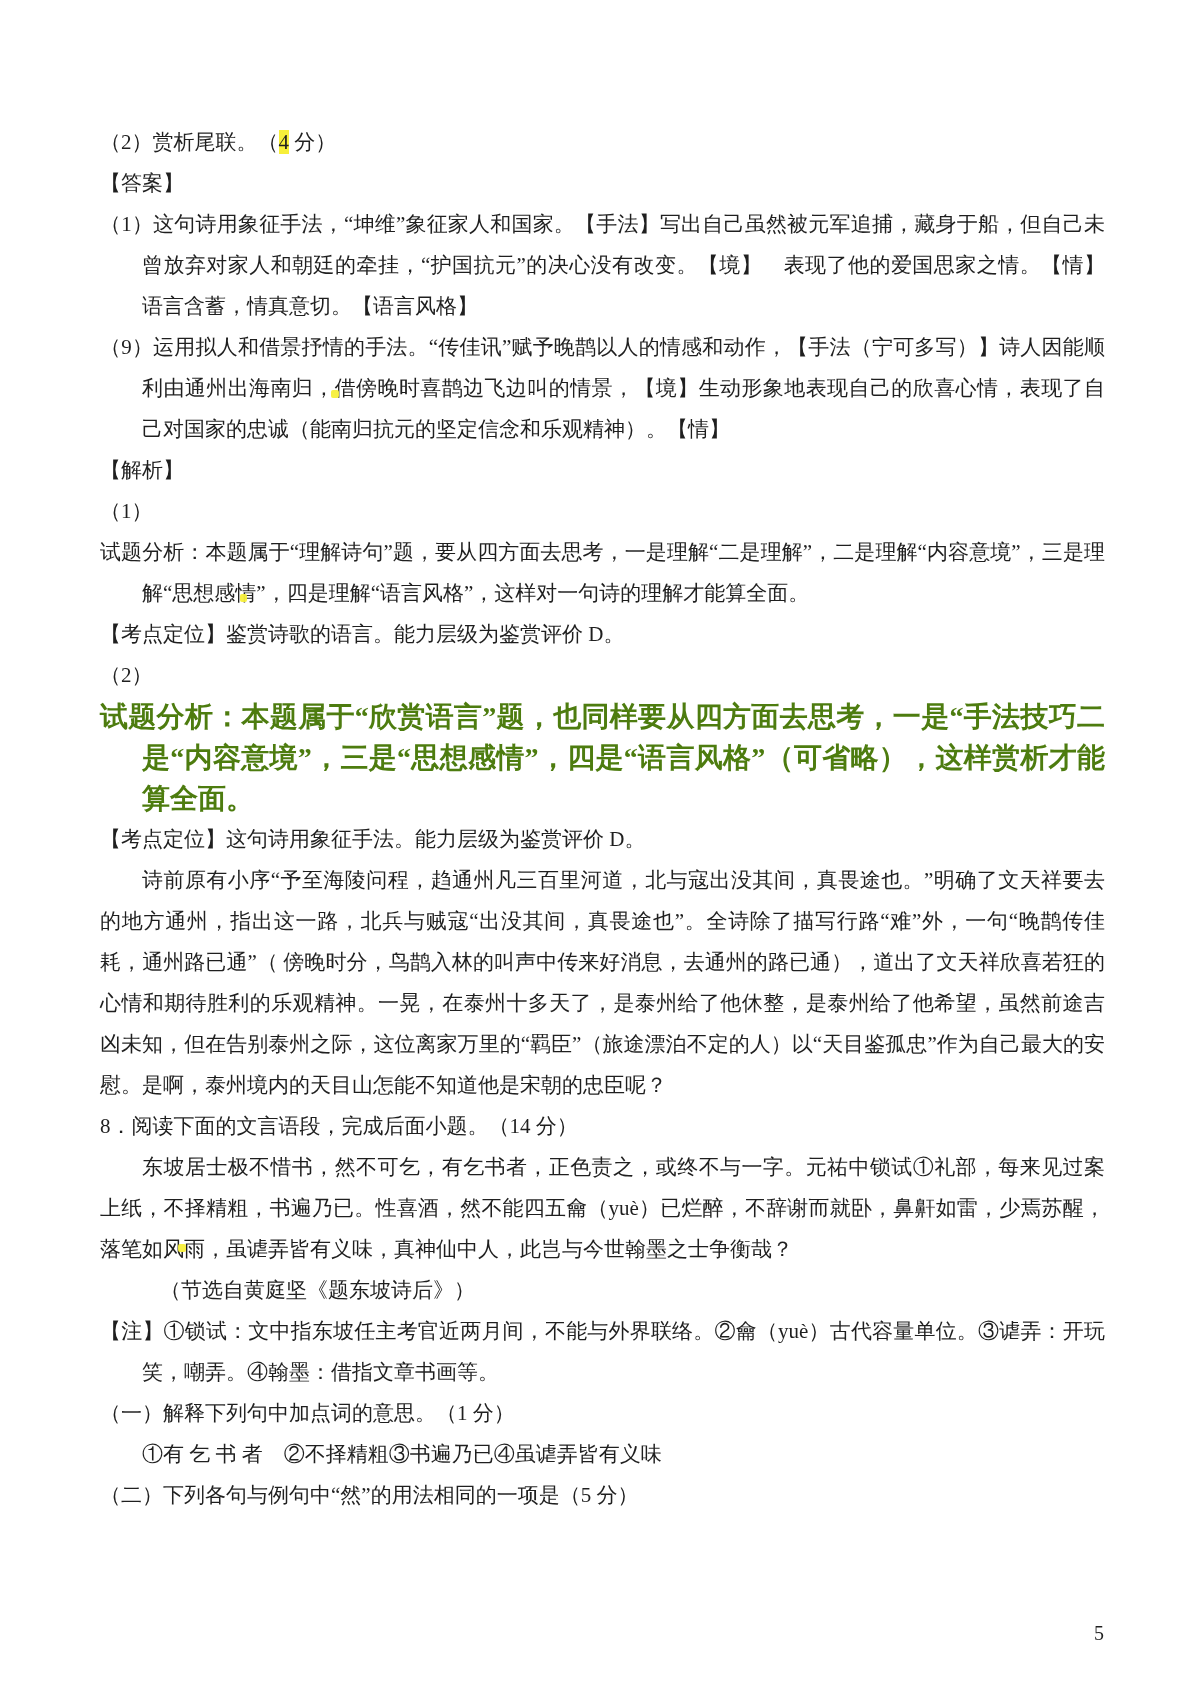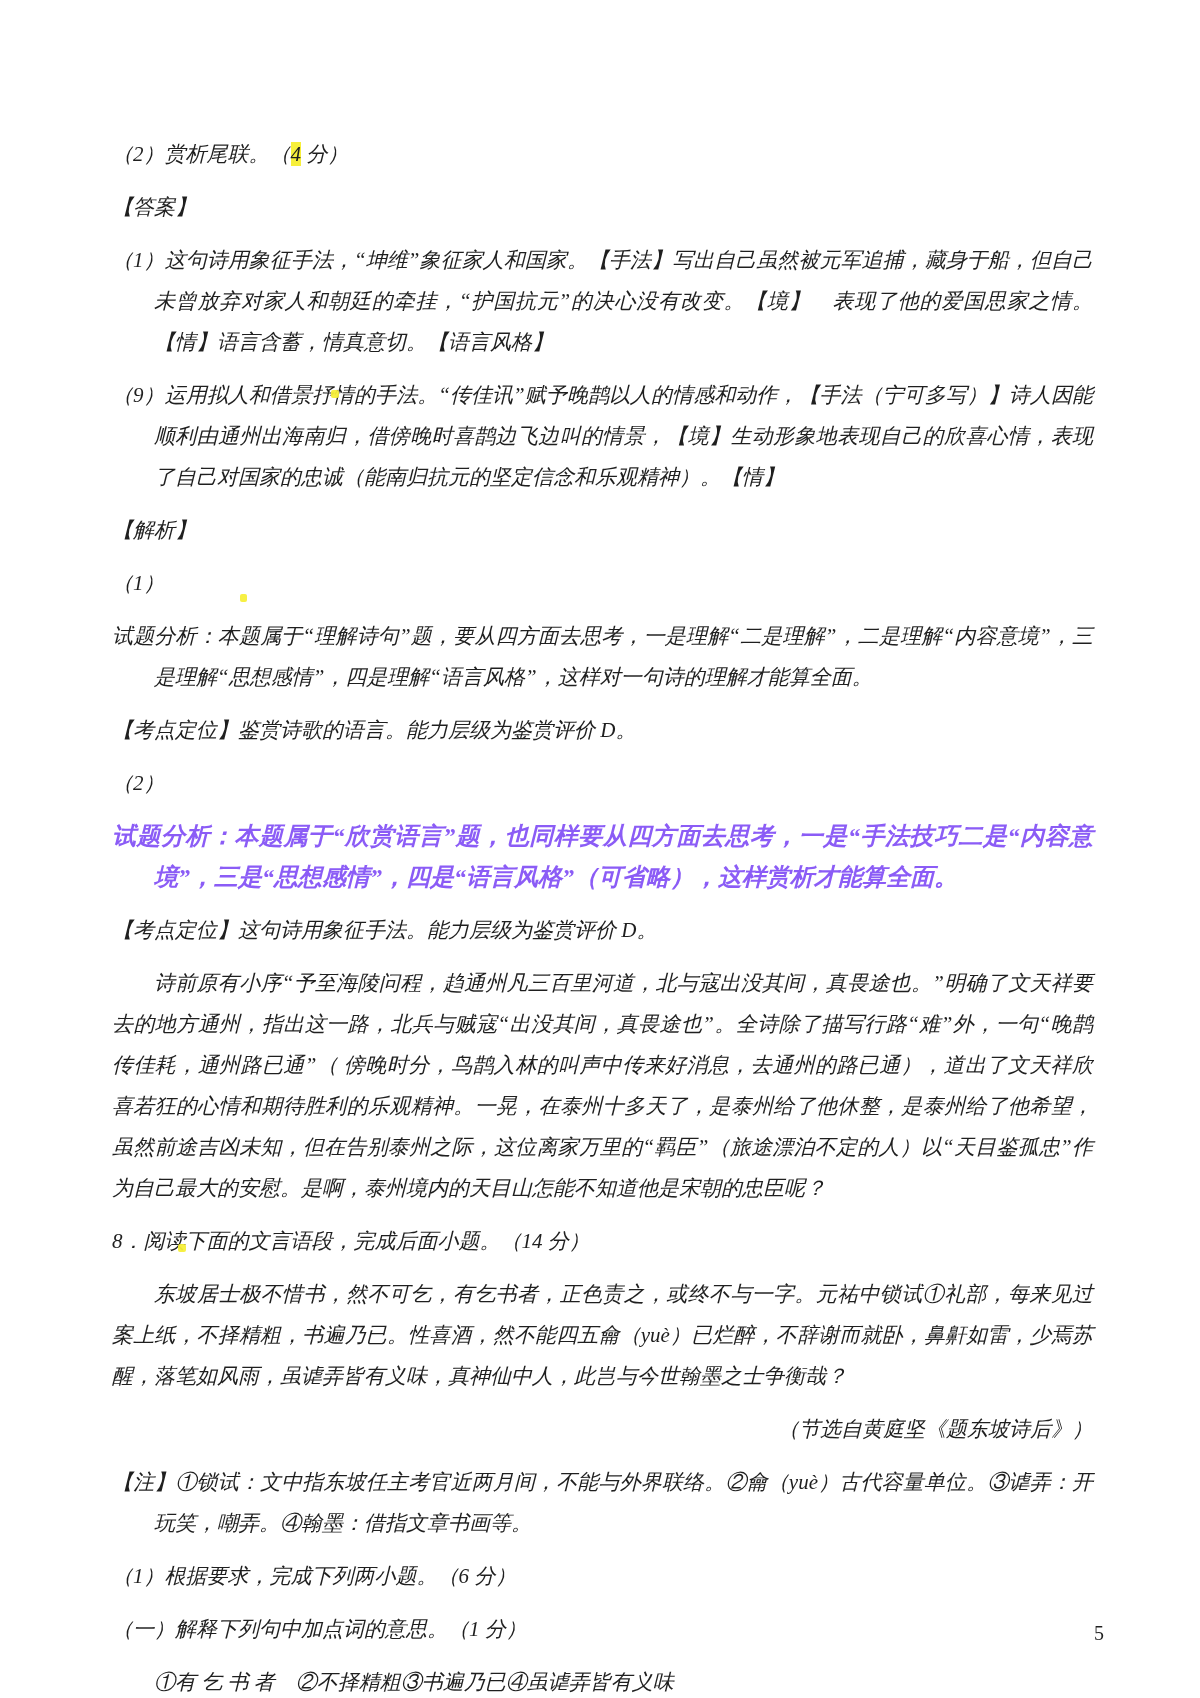--- a/index.html
+++ b/index.html
@@ -16,42 +16,41 @@
     box-sizing: border-box;
     padding: 122px 95px 0 100px;
     font-family: "Liberation Serif", "DejaVu Serif", serif;
     font-size: 21px;
     line-height: 41px;
     color: #1f1f1f;
     text-align: justify;
     overflow: hidden;
   }
   .page p {
-    margin: 12px;
+    margin: 0;
     padding: 0;
-    font-style: italic;
   }
   p.hang {
     padding-left: 42px;
     text-indent: -42px;
   }
   p.indent2 {
     text-indent: 42px;
   }
   p.pad2 {
     padding-left: 42px;
   }
   p.center {
-    text-align: right;
+    text-align: left;
     padding-left: 60px;
   }
   p.red {
-    color: #8b5cf6;
+    color: #4d7c0f;
     font-weight: 700;
-    font-size: 24px;
+    font-size: 28px;
   }
   .hl {
     background: #f7ef3a;
   }
   .mark {
     position: absolute;
     background: #f7ef3a;
     border-radius: 2px;
     opacity: 0.95;
   }
@@ -96,21 +95,20 @@
   <p class="indent2">诗前原有小序“予至海陵问程，趋通州凡三百里河道，北与寇出没其间，真畏途也。”明确了文天祥要去的地方通州，指出这一路，北兵与贼寇“出没其间，真畏途也”。全诗除了描写行路“难”外，一句“晚鹊传佳耗，通州路已通”（ 傍晚时分，鸟鹊入林的叫声中传来好消息，去通州的路已通），道出了文天祥欣喜若狂的心情和期待胜利的乐观精神。一晃，在泰州十多天了，是泰州给了他休整，是泰州给了他希望，虽然前途吉凶未知，但在告别泰州之际，这位离家万里的“羁臣”（旅途漂泊不定的人）以“天目鉴孤忠”作为自己最大的安慰。是啊，泰州境内的天目山怎能不知道他是宋朝的忠臣呢？</p>
 
   <p>8．阅读下面的文言语段，完成后面小题。（14 分）</p>
 
   <p class="indent2">东坡居士极不惜书，然不可乞，有乞书者，正色责之，或终不与一字。元祐中锁试①礼部，每来见过案上纸，不择精粗，书遍乃已。性喜酒，然不能四五龠（yuè）已烂醉，不辞谢而就卧，鼻鼾如雷，少焉苏醒，落笔如风雨，虽谑弄皆有义味，真神仙中人，此岂与今世翰墨之士争衡哉？</p>
 
   <p class="center">（节选自黄庭坚《题东坡诗后》）</p>
 
   <p class="hang">【注】①锁试：文中指东坡任主考官近两月间，不能与外界联络。②龠（yuè）古代容量单位。③谑弄：开玩笑，嘲弄。④翰墨：借指文章书画等。</p>
 
-  <p>（1）根据要求，完成下列两小题。（6 分）</p>
 
   <p>（一）解释下列句中加点词的意思。（1 分）</p>
 
   <p class="pad2">①有 乞 书 者　②不择精粗③书遍乃已④虽谑弄皆有义味</p>
 
   <p>（二）下列各句与例句中“然”的用法相同的一项是（5 分）</p>
 
   <span class="mark mark-1"></span>
   <span class="mark mark-2"></span>
   <span class="mark mark-3"></span>

